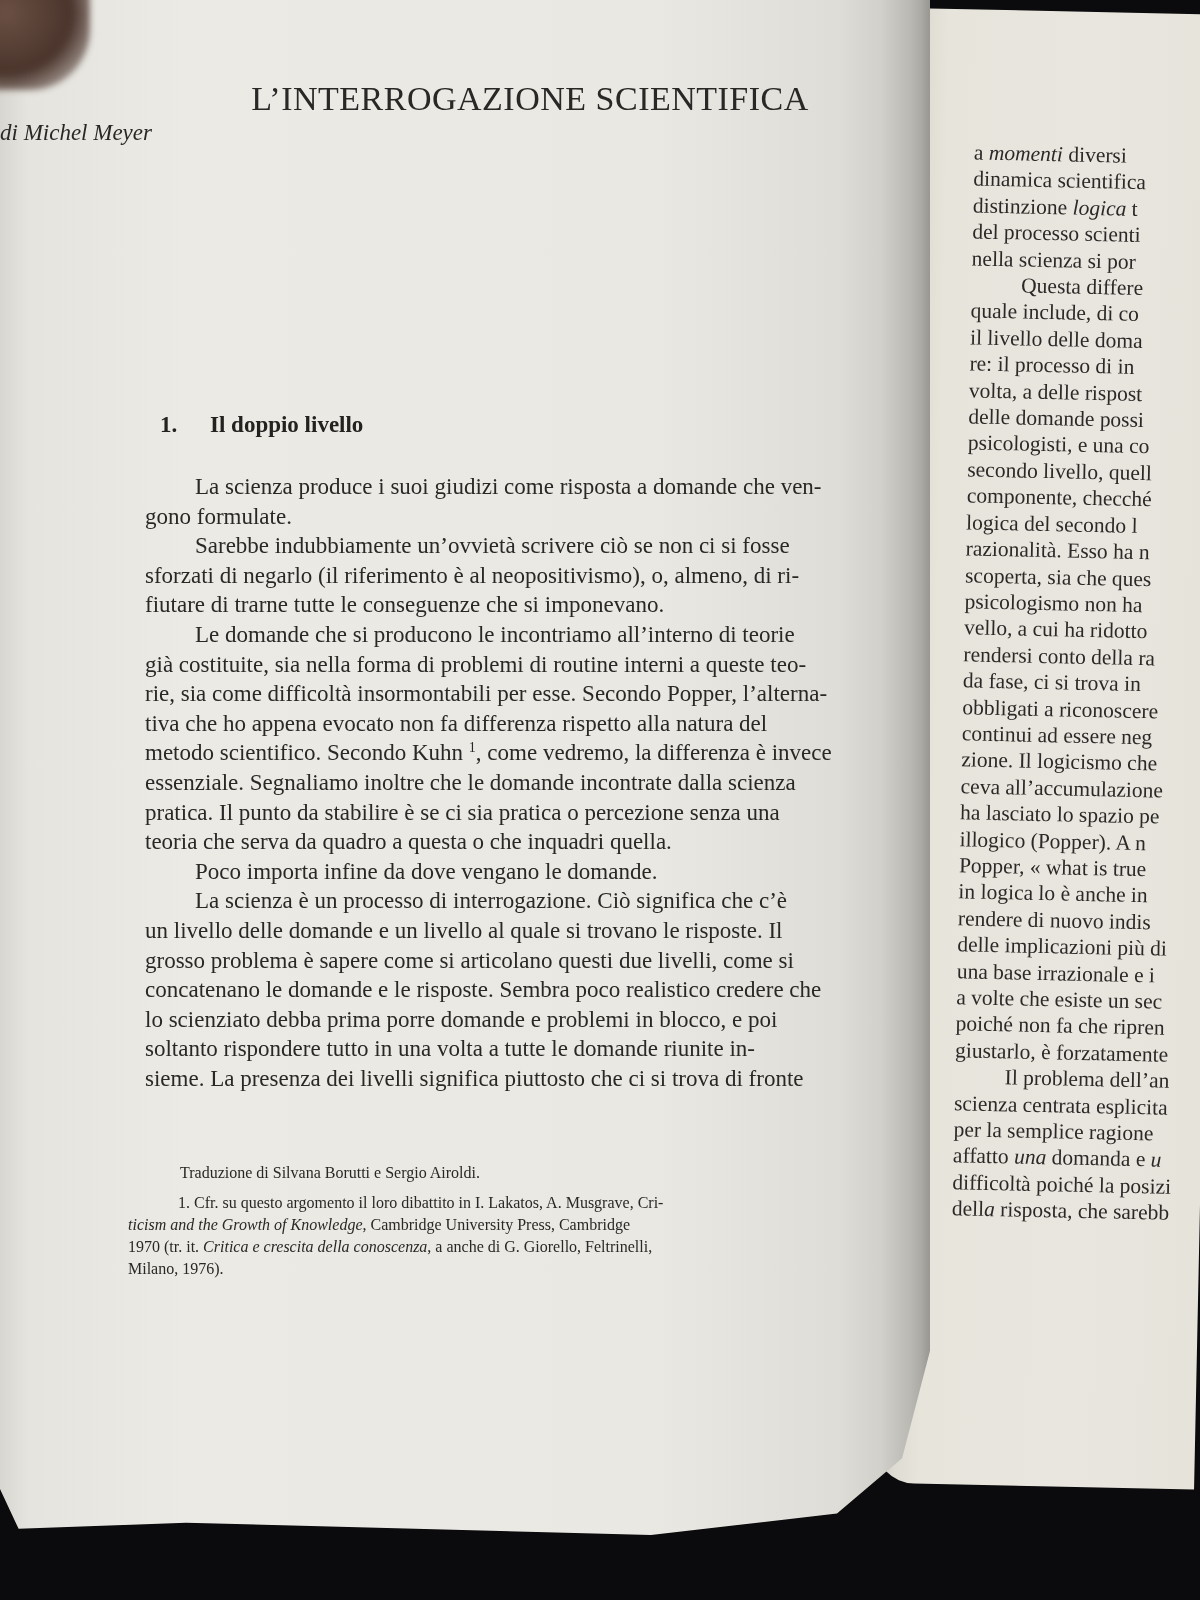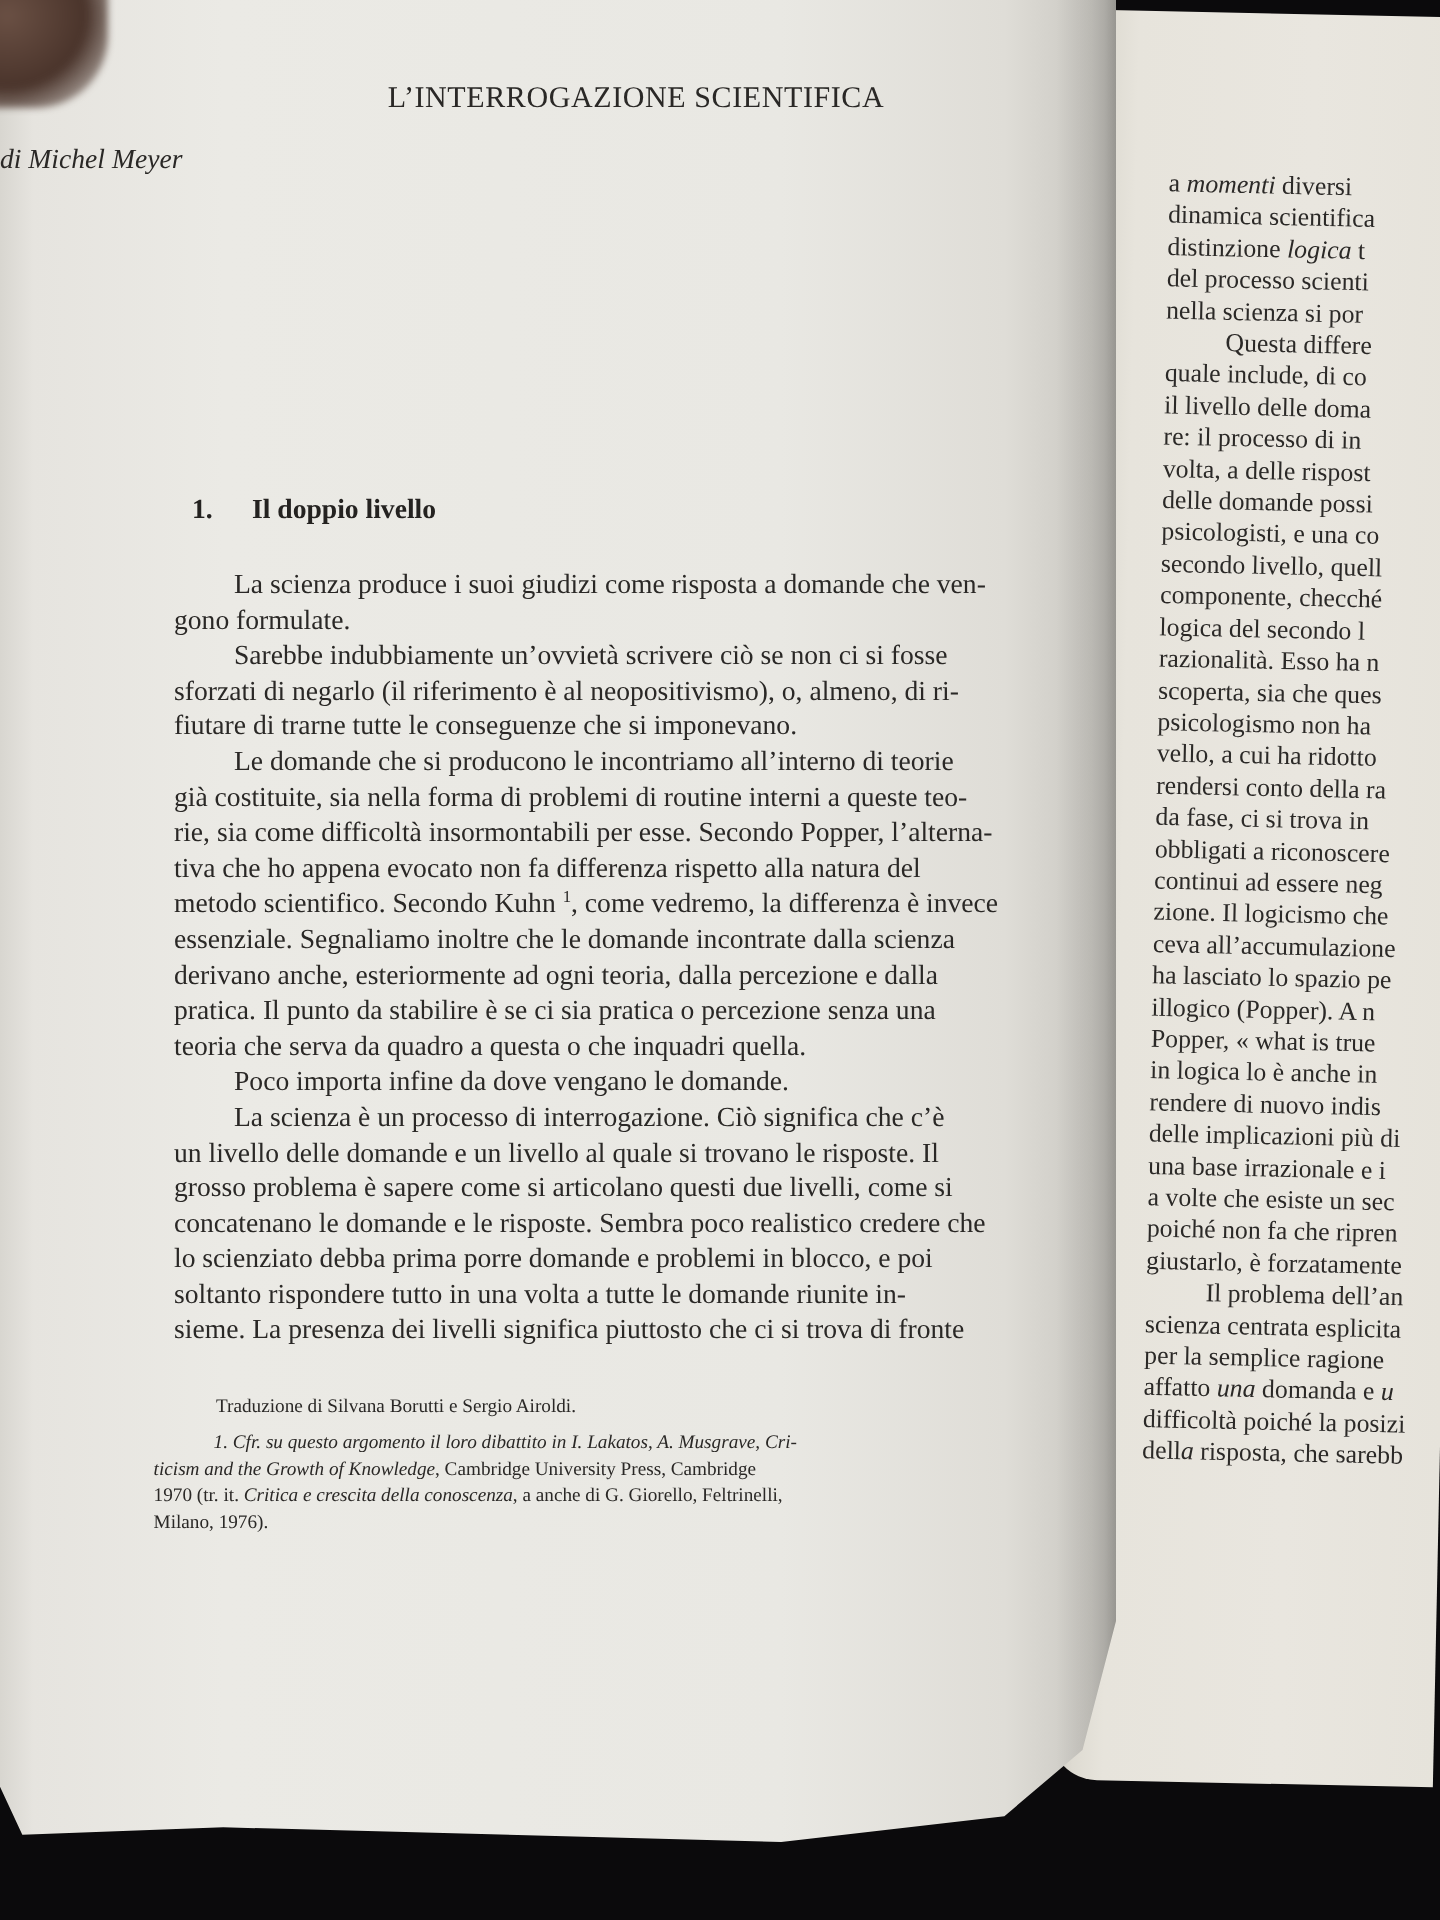--- a/index.html
+++ b/index.html
@@ -32,22 +32,22 @@
     border-bottom-right-radius: 120px 60px;
     clip-path: polygon(0 0, 100% 0, 100% 88%, 97% 95%, 90% 98.6%, 70% 100%, 20% 99.2%, 2% 99.6%, 0 97%);
   }
   .thumb {
     position: absolute; left: -30px; top: -20px; width: 120px; height: 110px;
     border-radius: 0 0 60px 0;
     background: radial-gradient(ellipse at 30% 30%, #6a5044 0%, #4a342b 55%, rgba(74,52,43,0.0) 100%);
     filter: blur(3px);
   }
   .title {
-    position: absolute; left: 0; width: 1060px; top: 68px; text-align: center;
-    font-size: 25px; letter-spacing: 0.5px; color: #2a2826;
+    position: absolute; left: 0; width: 1060px; top: 80px; text-align: center;
+    font-size: 34px; letter-spacing: 0.5px; color: #2a2826;
   }
   .author {
     position: absolute; left: 0; width: 1060px; top: 120px; text-align: left;
     font-size: 23px; font-style: italic; color: #2a2826;
   }
   .section-heading {
     position: absolute; left: 160px; top: 412px;
     font-size: 23px; font-weight: bold; color: #242220;
   }
   .section-heading .num { display: inline-block; width: 50px; }
@@ -55,21 +55,21 @@
     position: absolute; left: 145px; top: 472px; width: 740px;
     font-size: 23px; line-height: 29.6px; color: #2a2826;
   }
   .body-text .ln { display: block; white-space: nowrap; }
   .body-text .indent { padding-left: 50px; }
   .footnotes {
     position: absolute; left: 128px; top: 1162px; width: 750px;
     font-size: 16px; line-height: 22px; color: #2a2826;
   }
   .footnotes .ln { display: block; white-space: nowrap; }
-  .footnotes .indent { padding-left: 50px; font-style: italic; }
+  .footnotes .indent { padding-left: 50px; }
   .footnotes .trad { padding-left: 52px; margin-bottom: 8px; }
   i { font-style: italic; }
   sup { font-size: 14px; vertical-align: 8px; line-height: 0; }
   .spine-shadow {
     position: absolute; left: 880px; top: 0; width: 50px; height: 1520px;
     background: linear-gradient(90deg, rgba(0,0,0,0) 0%, rgba(0,0,0,0.08) 60%, rgba(0,0,0,0.18) 100%);
     pointer-events: none;
   }
 </style>
 </head>
@@ -133,21 +133,20 @@
       <span class="ln">gono formulate.</span>
       <span class="ln indent">Sarebbe indubbiamente un’ovvietà scrivere ciò se non ci si fosse</span>
       <span class="ln">sforzati di negarlo (il riferimento è al neopositivismo), o, almeno, di ri-</span>
       <span class="ln">fiutare di trarne tutte le conseguenze che si imponevano.</span>
       <span class="ln indent">Le domande che si producono le incontriamo all’interno di teorie</span>
       <span class="ln">già costituite, sia nella forma di problemi di routine interni a queste teo-</span>
       <span class="ln">rie, sia come difficoltà insormontabili per esse. Secondo Popper, l’alterna-</span>
       <span class="ln">tiva che ho appena evocato non fa differenza rispetto alla natura del</span>
       <span class="ln">metodo scientifico. Secondo Kuhn <sup>1</sup>, come vedremo, la differenza è invece</span>
       <span class="ln">essenziale. Segnaliamo inoltre che le domande incontrate dalla scienza</span>
-      <span class="ln">derivano anche, esteriormente ad ogni teoria, dalla percezione e dalla</span>
       <span class="ln">pratica. Il punto da stabilire è se ci sia pratica o percezione senza una</span>
       <span class="ln">teoria che serva da quadro a questa o che inquadri quella.</span>
       <span class="ln indent">Poco importa infine da dove vengano le domande.</span>
       <span class="ln indent">La scienza è un processo di interrogazione. Ciò significa che c’è</span>
       <span class="ln">un livello delle domande e un livello al quale si trovano le risposte. Il</span>
       <span class="ln">grosso problema è sapere come si articolano questi due livelli, come si</span>
       <span class="ln">concatenano le domande e le risposte. Sembra poco realistico credere che</span>
       <span class="ln">lo scienziato debba prima porre domande e problemi in blocco, e poi</span>
       <span class="ln">soltanto rispondere tutto in una volta a tutte le domande riunite in-</span>
       <span class="ln">sieme. La presenza dei livelli significa piuttosto che ci si trova di fronte</span>

